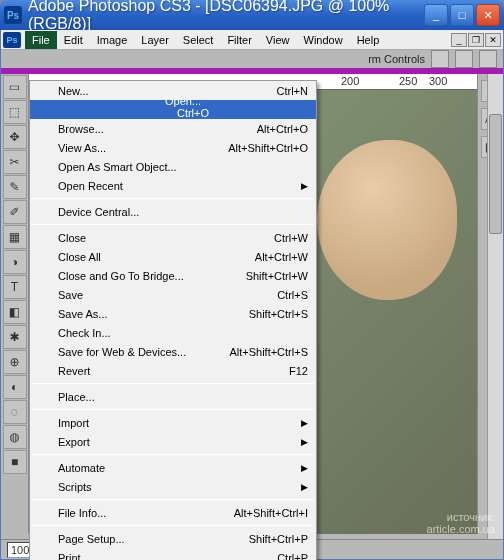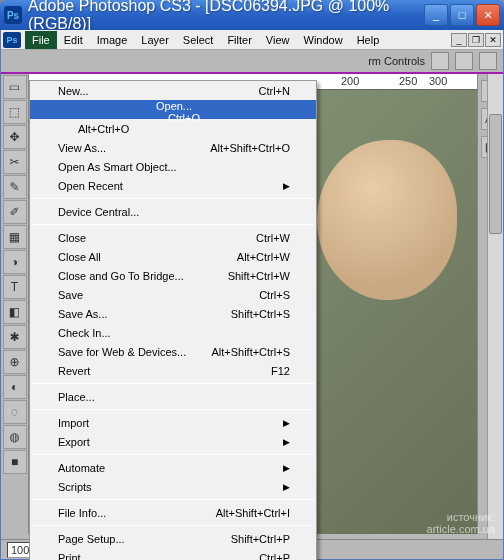--- a/index.html
+++ b/index.html
@@ -14,37 +14,37 @@
 
 .appbody { background: #b8b8b8; height: 530px; border: 1px solid #5577bb; border-top: none; position: relative; }
 
 .menubar { height: 20px; background: #ededed; display: flex; align-items: center; padding-left: 2px; border-bottom: 1px solid #aaa; font-size: 11px; }
 .menubar .ps { width: 18px; height: 16px; background: #0a3a8c; color: #5bb9ef; font-weight: bold; font-size: 9px; display: flex; align-items: center; justify-content: center; border-radius: 2px; margin-right: 4px; }
 .menubar span.mi { padding: 3px 7px; cursor: default; }
 .menubar span.mi.open { background: #14532d; color: #fff; }
 .mdi-btns { margin-left: auto; display: flex; gap: 1px; padding-right: 2px; }
 .mdi-btns div { width: 16px; height: 14px; border: 1px solid #888; background: #ddd; font-size: 9px; display: flex; align-items: center; justify-content: center; }
 
-.options { height: 24px; background: #b8b8b8; border-bottom: 2px solid #a21caf; display: flex; align-items: center; padding: 0 6px; font-size: 10px; color: #222; text-align: center; }
+.options { height: 24px; background: #b8b8b8; border-bottom: 6px solid #a21caf; display: flex; align-items: center; padding: 0 6px; font-size: 10px; color: #222; text-align: center; }
 .opt-right { margin-left: auto; display: flex; align-items: center; gap: 6px; }
 .opt-ico { width: 18px; height: 18px; border: 1px solid #888; background: #ccc; }
 
 .work { display: flex; height: 460px; }
 .tools { width: 28px; background: #b8b8b8; border-right: 1px solid #888; }
 .tools .t { width: 24px; height: 24px; margin: 1px auto; background: #c4c4c4; border: 1px solid #999; display: flex; align-items: center; justify-content: center; font-size: 12px; color: #333; }
 
 .canvas-wrap { flex: 1; position: relative; background: #535353; overflow: hidden; }
 .ruler-h { height: 16px; background: #fff; border-bottom: 1px solid #666; position: relative; font-size: 8px; color: #333; overflow: hidden; }
 .ruler-h span { position: absolute; top: 1px; }
 .canvas { position: absolute; left: 16px; top: 16px; right: 0; bottom: 0; background: linear-gradient(135deg, #8a9b7c 0%, #7c8a6e 40%, #687058 100%); }
 .canvas::before { content: ""; position: absolute; right: 20px; top: 50px; width: 140px; height: 160px; background: radial-gradient(circle at 40% 30%, #e8cda9 0%, #c9a982 70%); border-radius: 50% 45% 48% 50%; }
 .ruler-v { width: 16px; background: #fff; border-right: 1px solid #666; position: absolute; left: 0; top: 16px; bottom: 0; }
 
 .dropdown { position: absolute; left: 28px; top: 50px; width: 288px; background: #f1f1f1; border: 1px solid #999; box-shadow: 3px 3px 3px rgba(0,0,0,.3); z-index: 100; }
-.dropdown .row { display: flex; align-items: center; height: 17px; padding: 0 26px 0 28px; color: #000; }
+.dropdown .row { display: flex; align-items: center; height: 17px; padding: 0 8px 0 28px; color: #000; justify-content: flex-end; }
 .dropdown .row.rowmed { height: 19px; }
 .dropdown .row.highlight { background: #3269c7; color: #fff; flex-direction: column; }
 .dropdown .row .lbl { flex: 1; }
 .dropdown .row .shortcut { color: inherit; text-align: right; padding-left: 20px; }
 .dropdown .row .arrow { margin-left: auto; font-size: 9px; }
 .dropdown .sep { height: 1px; background: #bbb; margin: 3px 2px; border-bottom: 1px solid #fff; }
 
 .right-rail { width: 26px; background: #b8b8b8; border-left: 1px solid #888; display: flex; flex-direction: column; align-items: center; padding-top: 6px; gap: 6px; }
 .right-rail .rbtn { width: 20px; height: 22px; border: 1px solid #999; background: #cacaca; display: flex; align-items: center; justify-content: center; font-size: 12px; color: #444; }
 
@@ -137,20 +137,21 @@
   <div class="dropdown" id="file-menu">
       <div class="row rowmed">
         <span class="lbl">New...</span>
         <span class="shortcut">Ctrl+N</span>
       </div>
       <div class="row rowmed highlight">
         <span class="lbl">Open...</span>
         <span class="shortcut">Ctrl+O</span>
       </div>
       <div class="row rowmed">
+        <span class="lbl">Browse...</span>
         <span class="shortcut">Alt+Ctrl+O</span>
       </div>
       <div class="row rowmed">
         <span class="lbl">View As...</span>
         <span class="shortcut">Alt+Shift+Ctrl+O</span>
       </div>
       <div class="row rowmed">
         <span class="lbl">Open As Smart Object...</span>
       </div>
       <div class="row rowmed">

